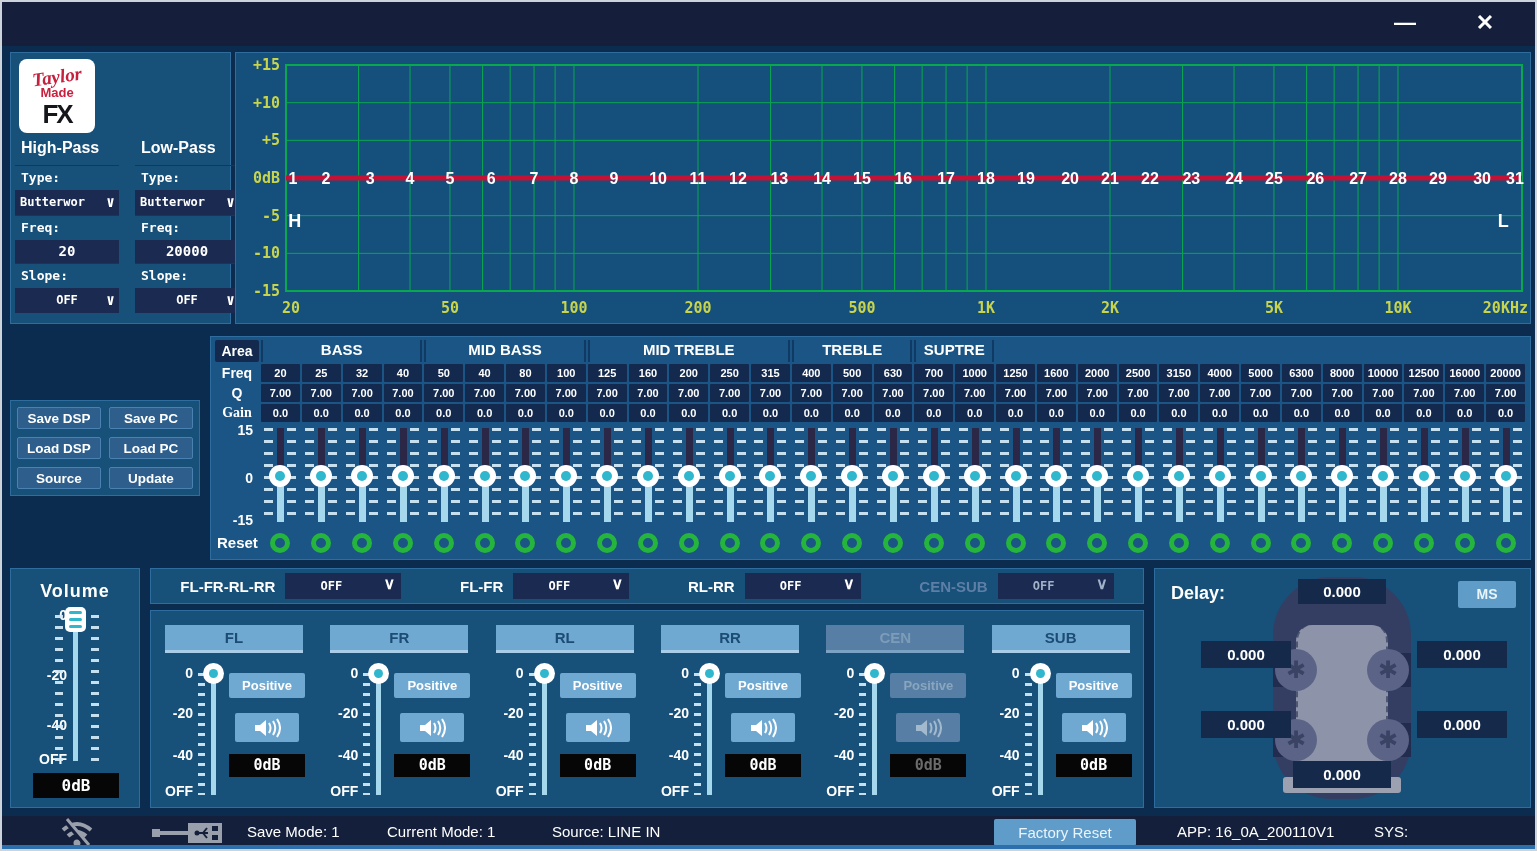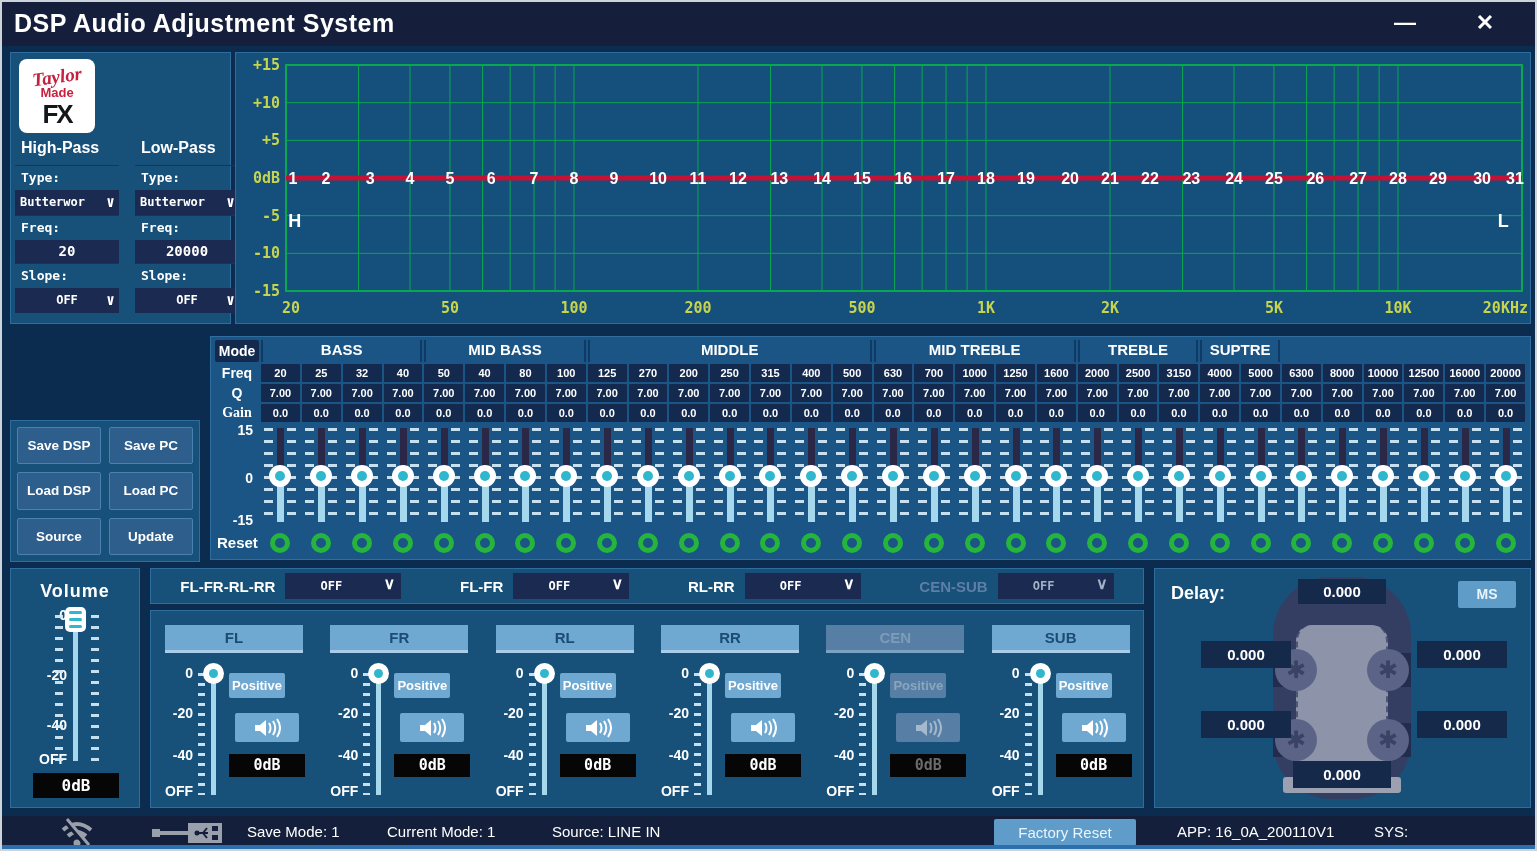--- a/index.html
+++ b/index.html
@@ -35,21 +35,21 @@
   .fselect .chev{position:absolute;right:4px;top:0;font-size:15px;}
   .fvalue{height:23px;background:#1a2a50;color:#fff;font-size:14px;font-weight:bold;line-height:23px;text-align:center;}
   .fselect.center{text-align:center;padding-left:0;}
 
   
   #graph-panel{left:233px;top:50px;width:1296px;height:272px;background:#14507b;}
   #eq-graph{position:absolute;left:0;top:0;}
 
   
   #btn-panel-1{left:8px;top:334px;width:190px;height:76px;}
-  #btn-panel-2{left:8px;top:418px;width:190px;height:142px;}
+  #btn-panel-2{left:8px;top:398px;width:190px;height:96px;}
   .btn-grid{position:absolute;inset:6px;display:grid;grid-template-columns:1fr 1fr;gap:8px 8px;}
   .cbtn{background:#2d5e8c;border:1px solid #4a81b0;color:#fff;font-size:13.5px;font-weight:bold;
     text-align:center;display:flex;align-items:center;justify-content:center;cursor:pointer;border-radius:2px;}
 
   
   #eq-panel{left:208px;top:334px;width:1321px;height:224px;background:#1b5585;}
   #eq-grid{position:absolute;left:4px;top:3px;right:5px;bottom:3px;display:grid;
     grid-template-columns:44px repeat(31,1fr);grid-template-rows:22px 18px 18px 18px 1fr 26px;gap:2px;}
   .rowlab{color:#fff;font-weight:bold;font-size:14px;text-align:center;line-height:18px;}
   .arealab{background:#132a4e;border-radius:2px;color:#fff;font-size:14px;line-height:22px;}
@@ -101,21 +101,21 @@
   .strip{position:relative;width:165.6px;height:100%;}
   .ch-name{position:absolute;left:14px;top:14px;width:138px;height:25px;background:#6fa9d2;
     border-bottom:3px solid #a9cde8;color:#1c4b73;font-size:15px;font-weight:bold;text-align:center;line-height:25px;cursor:pointer;}
   .ch-scale span{position:absolute;color:#fff;font-weight:bold;font-size:14px;width:34px;text-align:right;left:8px;}
   .cs0{top:54px;} .cs1{top:94px;} .cs2{top:136px;} .cs3{top:172px;}
   .ch-tick{position:absolute;left:47px;top:62px;height:122px;width:7px;
     background:repeating-linear-gradient(to bottom, rgba(213,236,248,.92) 0 3px, transparent 3px 10px);}
   .ch-track{position:absolute;left:60px;top:62px;width:5px;height:122px;background:#a5d8ec;}
   .ch-knob{position:absolute;left:52px;top:52px;width:21px;height:21px;background:#fff;border-radius:50%;cursor:grab;}
   .ch-knob:after{content:"";position:absolute;left:6px;top:6px;width:9px;height:9px;border-radius:50%;background:#2fb7cd;}
-  .ch-pos{position:absolute;left:78px;top:62px;width:56px;height:25px;background:#6fa9d2;color:#fff;
+  .ch-pos{position:absolute;left:78px;top:62px;width:76px;height:25px;background:#6fa9d2;color:#fff;
     font-size:13px;font-weight:bold;text-align:center;line-height:25px;border-radius:2px;cursor:pointer;}
   .ch-mute{position:absolute;left:84px;top:102px;width:64px;height:29px;background:#6fa9d2;border-radius:2px;
     display:flex;align-items:center;justify-content:center;cursor:pointer;}
   .ch-readout{left:78px;top:143px;width:76px;height:23px;font-size:15px;line-height:23px;}
   .strip.disabled .ch-name{background:#577fa5;color:#7d9cb8;border-bottom-color:#7ba2c2;}
   .strip.disabled .ch-pos{background:#577fa5;color:#8aa6bf;}
   .strip.disabled .ch-mute{background:#577fa5;}
   .strip.disabled .ch-mute svg{opacity:.45;}
   .strip.disabled .ch-readout{color:#6b6b6b;}
 
@@ -151,21 +151,20 @@
   #wifi-icon{position:absolute;left:55px;top:2px;}
   #usb-icon{position:absolute;left:148px;top:6px;}
   #bottom-strip{position:absolute;left:0;bottom:0;width:100%;height:4px;background:#2b70ad;}
 </style>
 </head>
 <body>
 
 <div id="window">
 
   <div id="titlebar">
-    <span id="title">DSP Audio Adjustment System</span>
     <span id="min-btn" class="winbtn">—</span>
     <span id="close-btn" class="winbtn">✕</span>
   </div>
 
   <div id="filter-panel" class="panel">
     <div id="logo">
       <span class="l1">Taylor</span>
       <span class="l2">Made</span>
       <span class="l3">FX</span>
     </div>
@@ -299,38 +298,37 @@
       <div class="cbtn">Save PC</div>
       <div class="cbtn">Load DSP</div>
       <div class="cbtn">Load PC</div>
       <div class="cbtn">Source</div>
       <div class="cbtn">Update</div>
     </div>
   </div>
 
   <div id="eq-panel" class="panel">
     <div id="eq-grid">
-        <div class="rowlab arealab" style="grid-area: 1 / 1;">Mode</div>
+        <div class="rowlab arealab" style="grid-area: 1 / 1;">Area</div>
         <div class="areahead" style="grid-area: 1 / span 4;">BASS</div>
         <div class="areahead" style="grid-area: 1 / span 4;">MID BASS</div>
-        <div class="areahead" style="grid-area: 1 / span 7;">MIDDLE</div>
         <div class="areahead" style="grid-area: 1 / span 5;">MID TREBLE</div>
         <div class="areahead" style="grid-area: 1 / span 3;">TREBLE</div>
         <div class="areahead" style="grid-area: 1 / span 2;">SUPTRE</div>
         <div class="rowlab" style="grid-area: 2 / 1;">Freq</div>
         <div class="cell" style="grid-row: 2;">20</div>
         <div class="cell" style="grid-row: 2;">25</div>
         <div class="cell" style="grid-row: 2;">32</div>
         <div class="cell" style="grid-row: 2;">40</div>
         <div class="cell" style="grid-row: 2;">50</div>
         <div class="cell" style="grid-row: 2;">40</div>
         <div class="cell" style="grid-row: 2;">80</div>
         <div class="cell" style="grid-row: 2;">100</div>
         <div class="cell" style="grid-row: 2;">125</div>
-        <div class="cell" style="grid-row: 2;">270</div>
+        <div class="cell" style="grid-row: 2;">160</div>
         <div class="cell" style="grid-row: 2;">200</div>
         <div class="cell" style="grid-row: 2;">250</div>
         <div class="cell" style="grid-row: 2;">315</div>
         <div class="cell" style="grid-row: 2;">400</div>
         <div class="cell" style="grid-row: 2;">500</div>
         <div class="cell" style="grid-row: 2;">630</div>
         <div class="cell" style="grid-row: 2;">700</div>
         <div class="cell" style="grid-row: 2;">1000</div>
         <div class="cell" style="grid-row: 2;">1250</div>
         <div class="cell" style="grid-row: 2;">1600</div>

